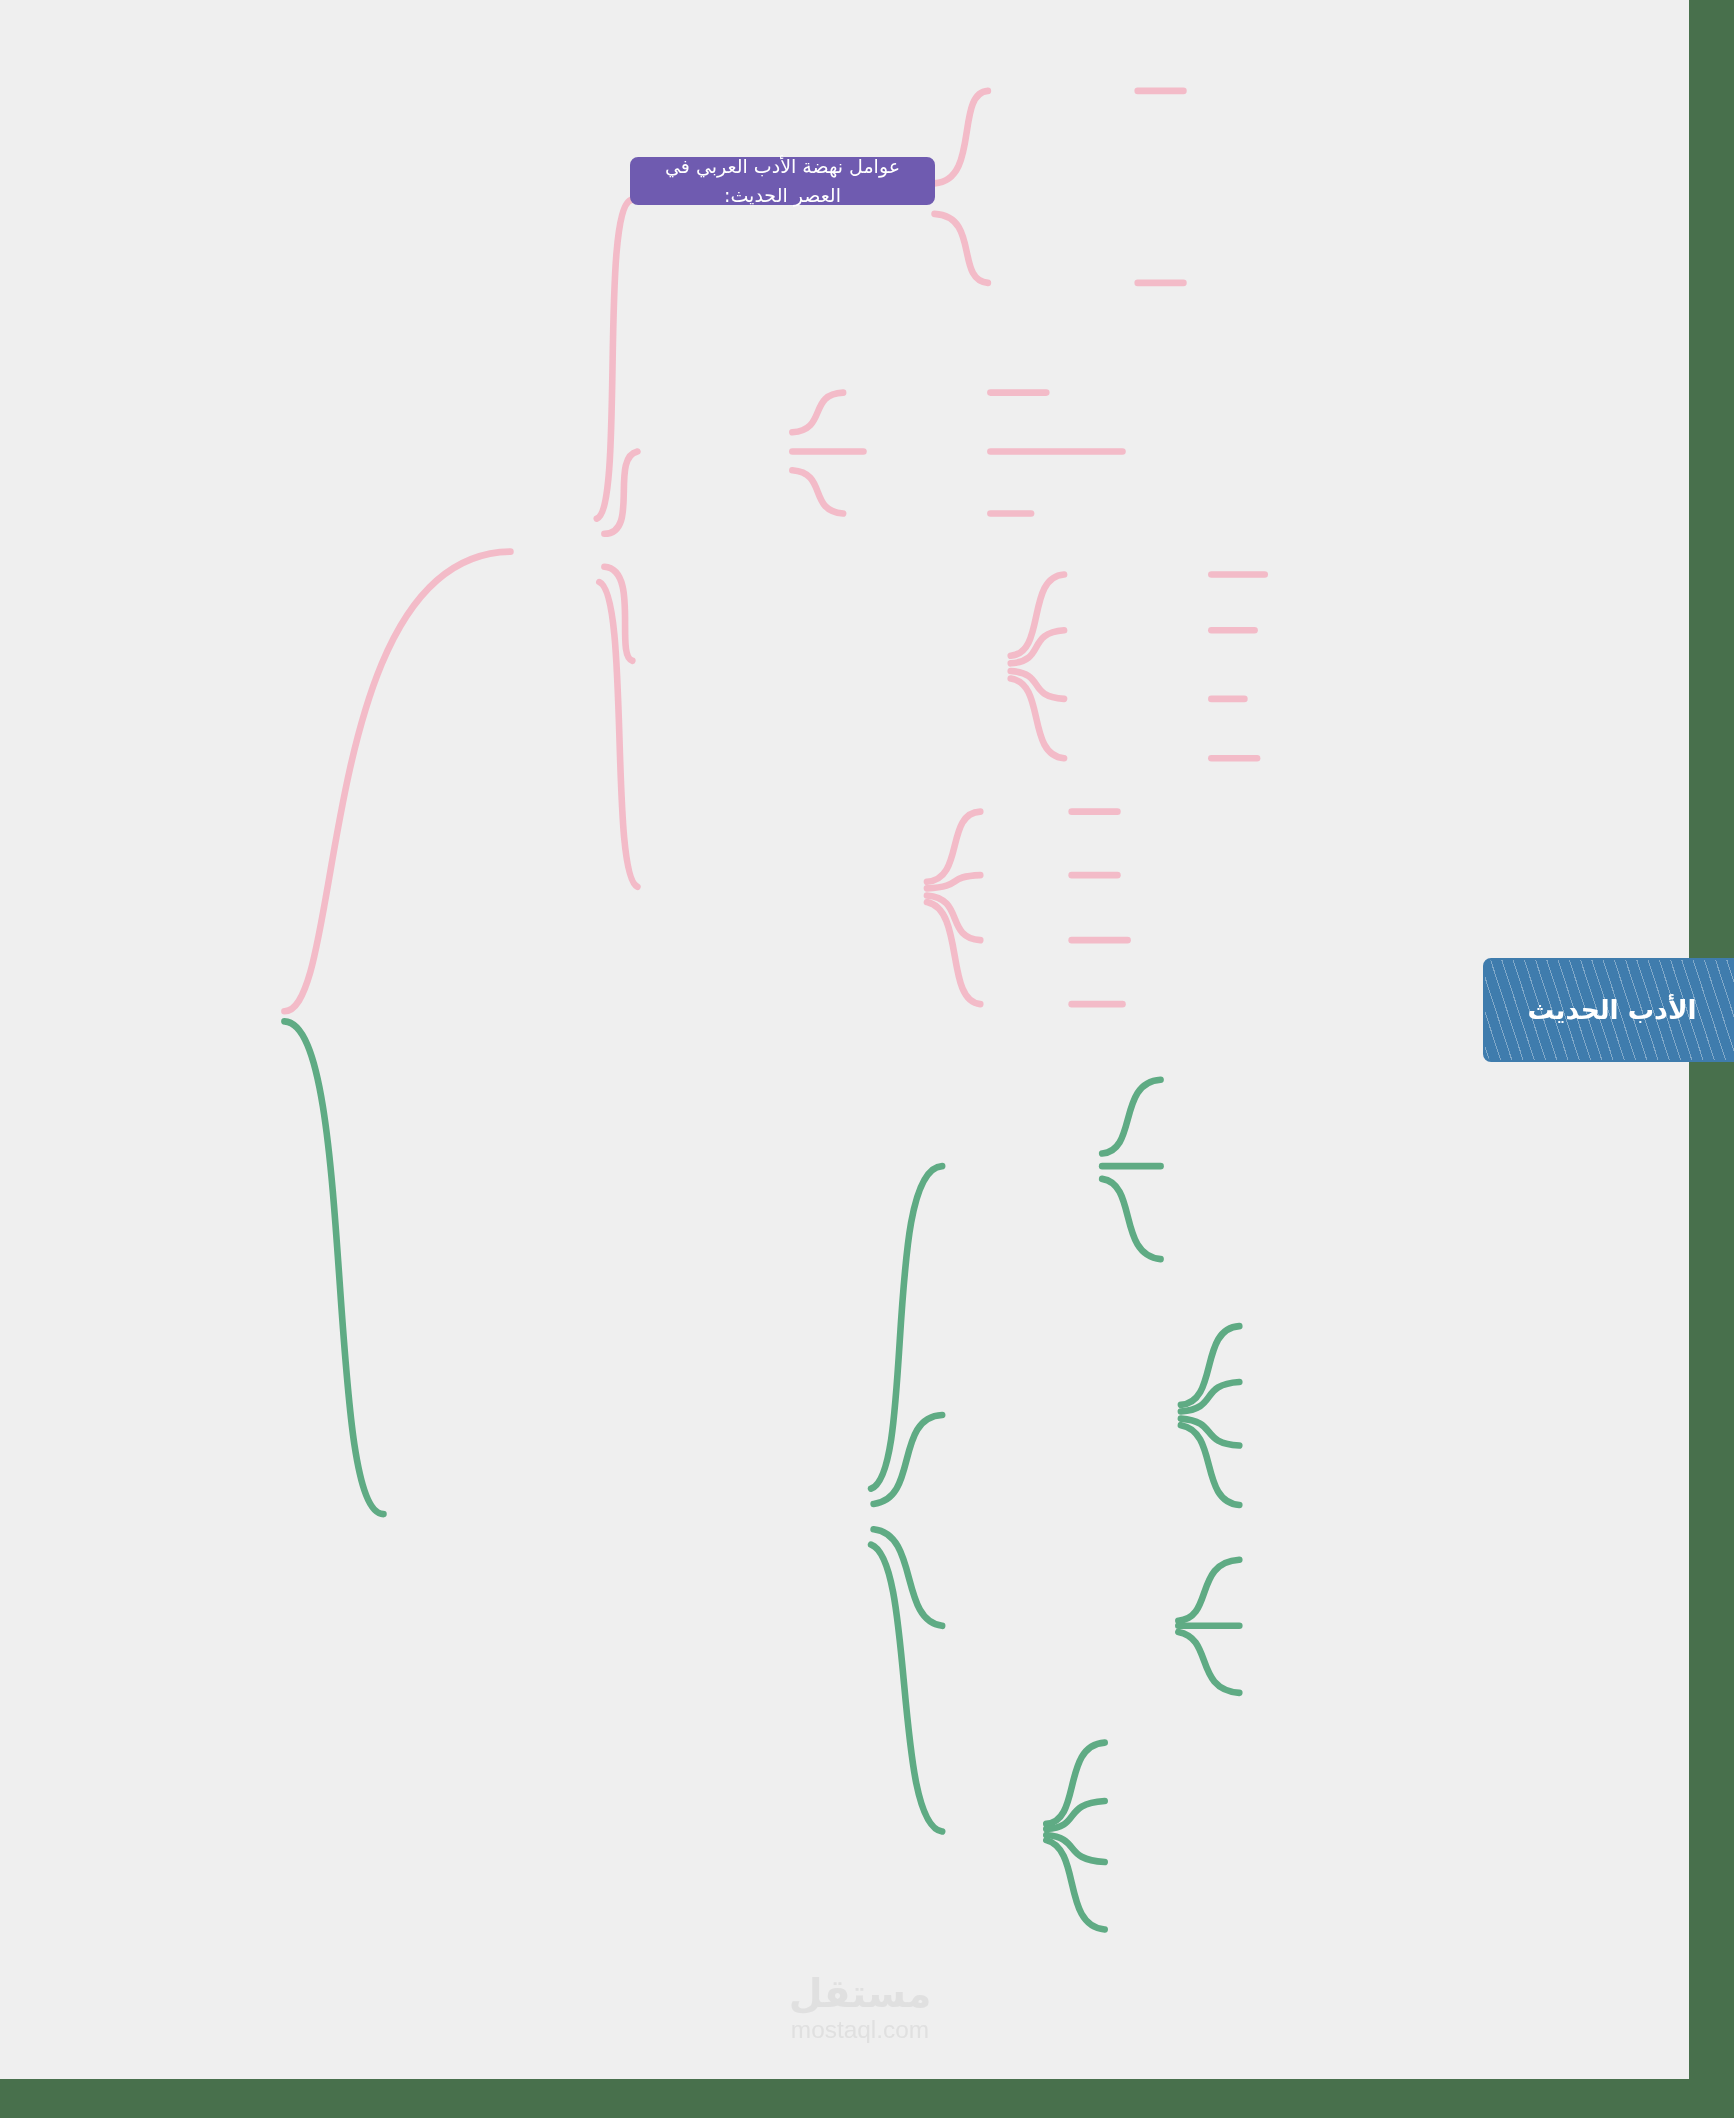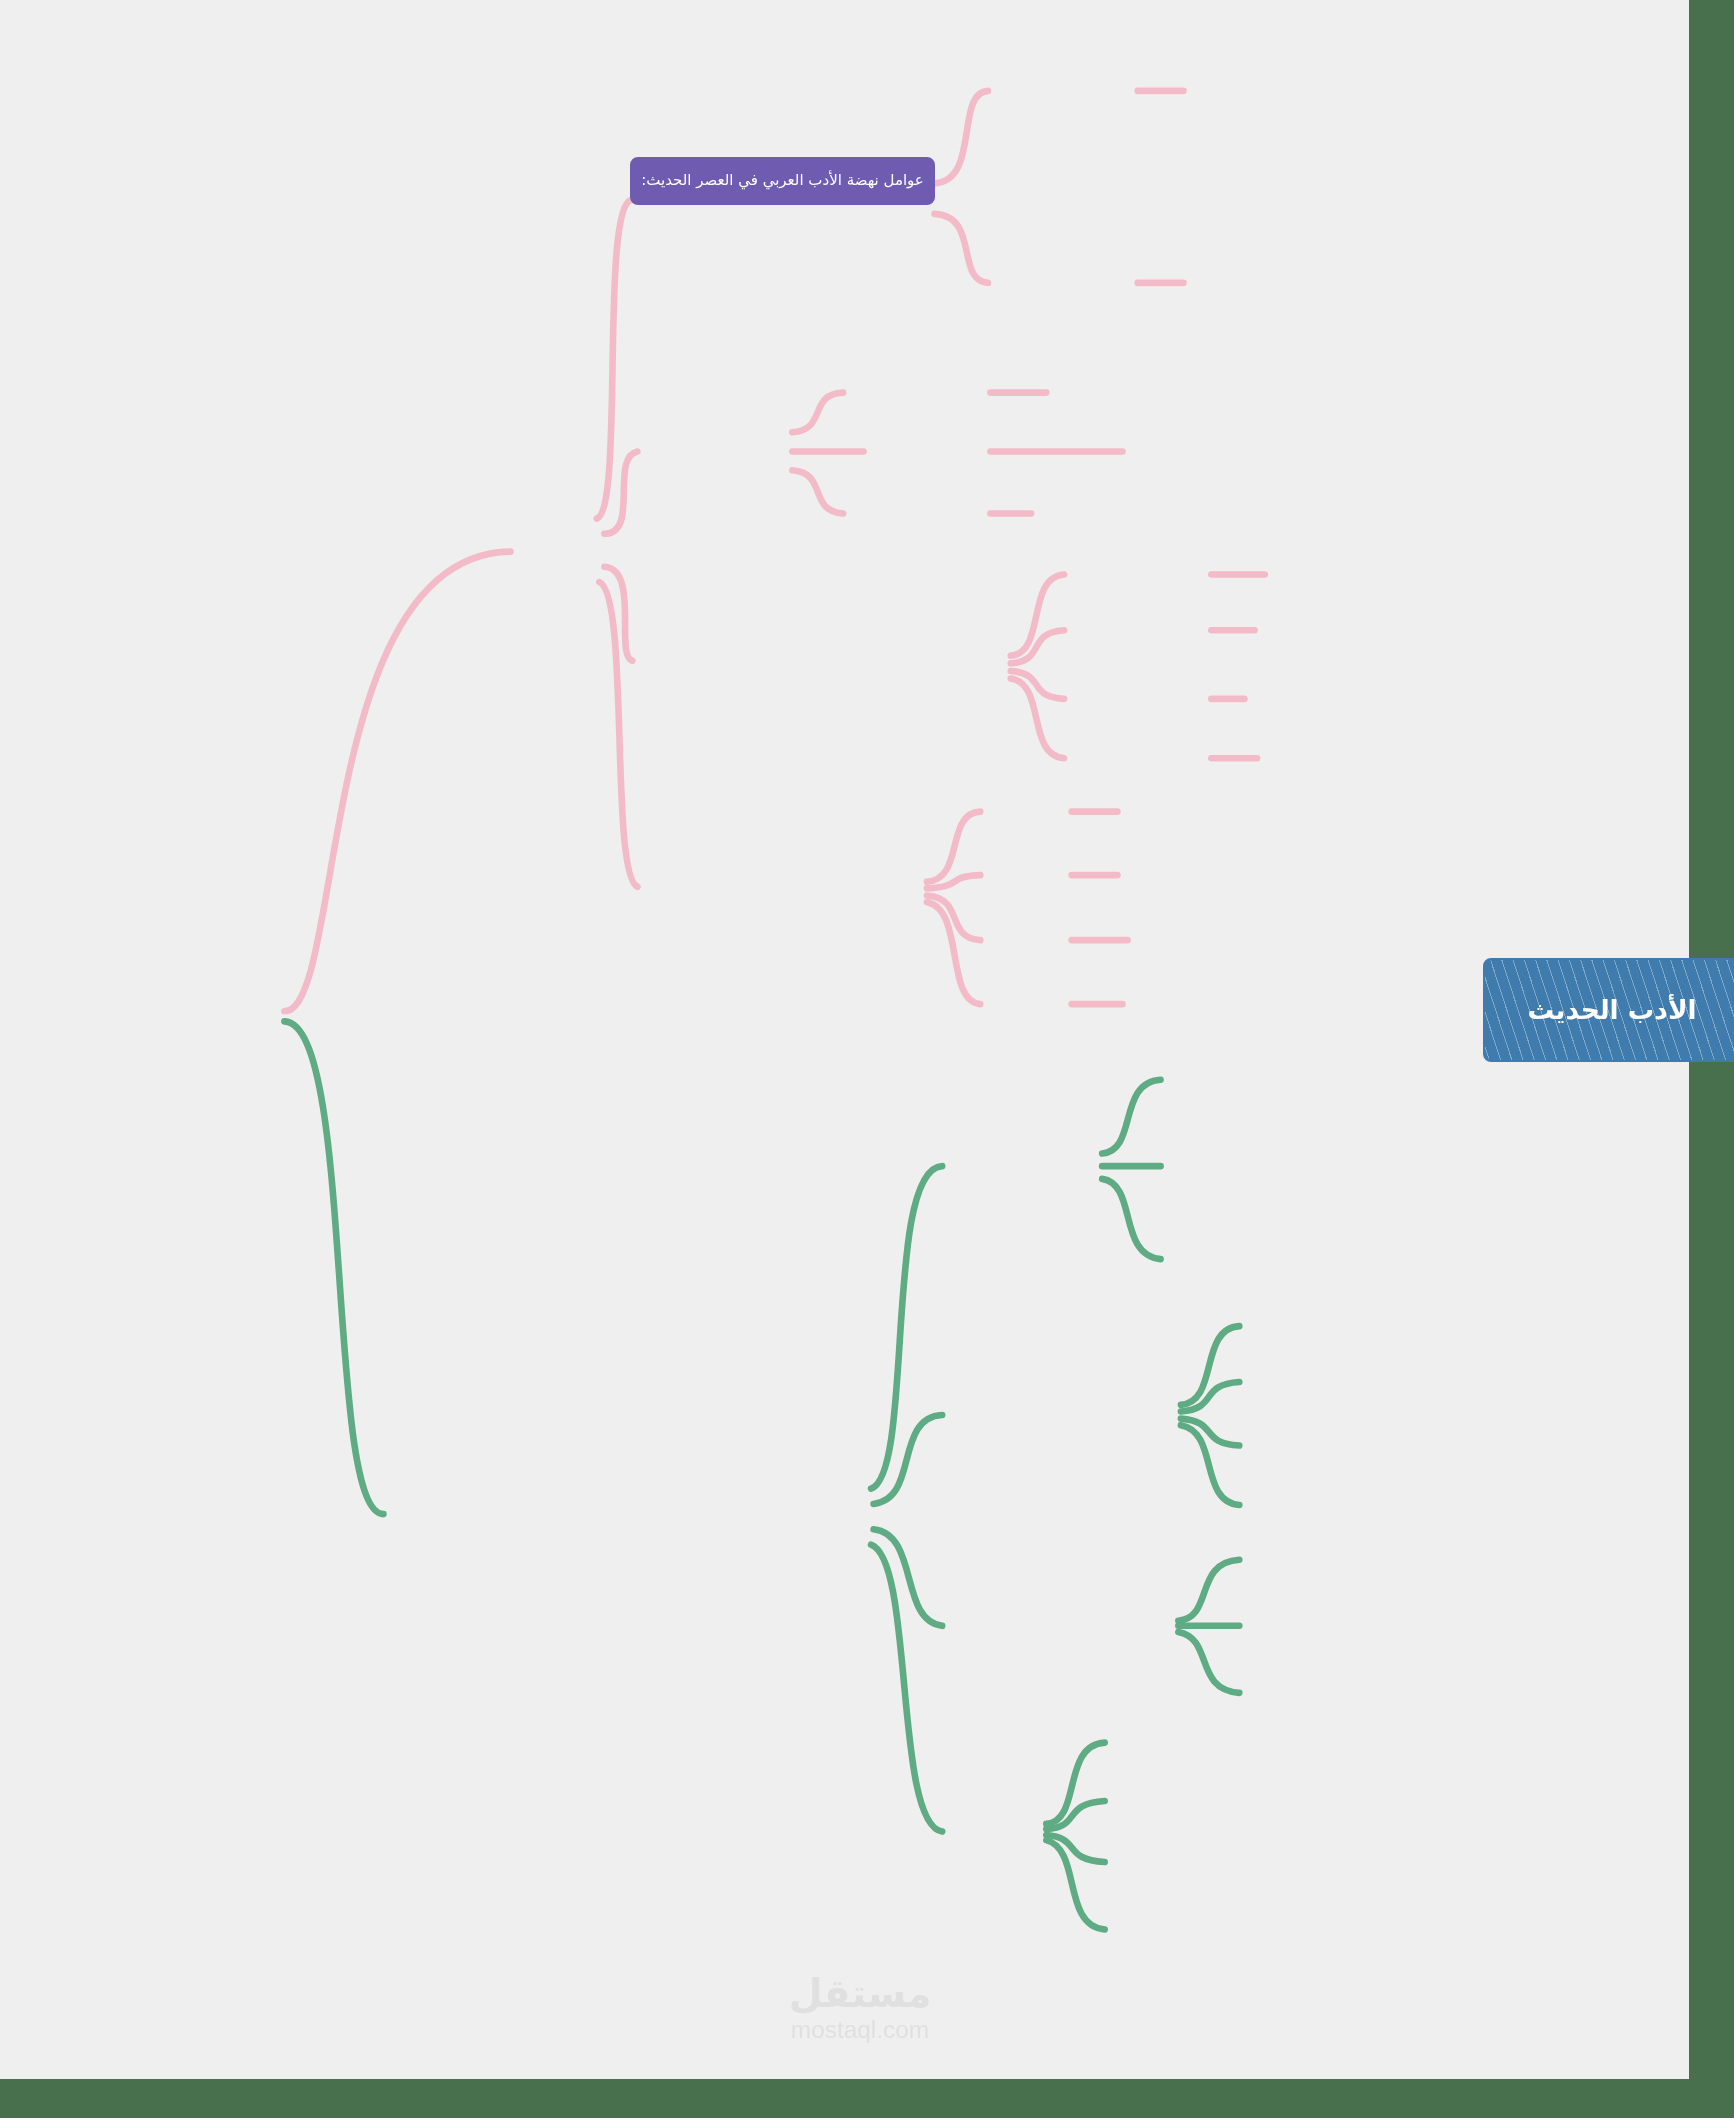--- a/index.html
+++ b/index.html
@@ -20,21 +20,21 @@
   .hatch{position:relative;}
   .hatch::after{content:"";position:absolute;inset:0;border-radius:8.1px;pointer-events:none;
     background:repeating-linear-gradient(72deg,
       rgba(255,255,255,0) 0px, rgba(255,255,255,0) 3.6px,
       rgba(255,255,255,.34) 3.6px, rgba(255,255,255,.34) 4.6px,
       rgba(255,255,255,0) 4.6px, rgba(255,255,255,0) 10.7px);}
 
   
   .root{background:#3f7cad;color:#fff;border:2.5px solid #3f7cad;font-size:26.4px;font-weight:700;}
 
-  .purple{background:#6f5bb0;color:#fff;border:2.5px solid #6f5bb0;font-size:15px;}
+  .purple{background:#6f5bb0;color:#fff;border:2.5px solid #6f5bb0;font-size:19px;}
 
   
   #watermark{position:absolute;left:728px;top:1974px;width:264px;text-align:center;
              color:#e0e0e0;user-select:none;}
   #watermark .wm-ar{font-size:39px;font-weight:700;letter-spacing:1px;line-height:1;}
   #watermark .wm-en{font-size:24.4px;direction:ltr;font-family:"Liberation Sans",sans-serif;
                     margin-top:5.1px;line-height:1;}
 </style>
 </head>
 <body>

